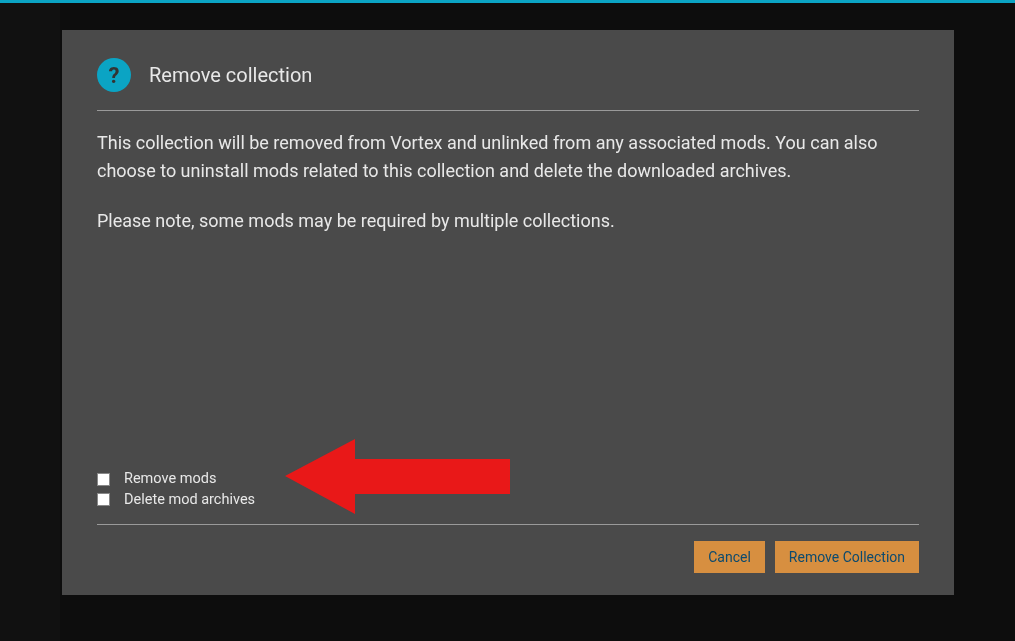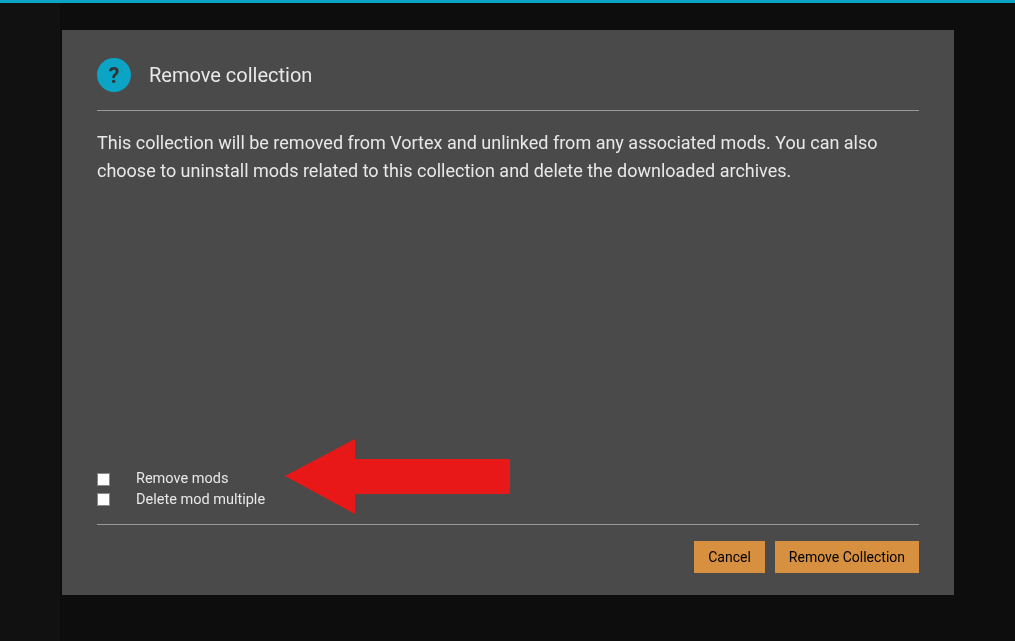--- a/index.html
+++ b/index.html
@@ -82,21 +82,21 @@
       margin-bottom: 22px;
     }
     .checkbox-section {
       padding-bottom: 14px;
       border-bottom: 1px solid #9a9a9a;
       margin-bottom: 16px;
     }
     .checkbox-row {
       display: flex;
       align-items: center;
-      gap: 26px;
+      gap: 14px;
       color: #e8e8e8;
       font-size: 14.5px;
       line-height: 1.4;
     }
     .checkbox-row input[type="checkbox"] {
       width: 13px;
       height: 13px;
       appearance: none;
       background: #fff;
       border: 1px solid #888;
@@ -106,21 +106,21 @@
       background: #0ba4c4;
     }
     .dialog-footer {
       display: flex;
       justify-content: flex-end;
       gap: 10px;
     }
     .btn {
       padding: 8px 14px;
       background: #d78f40;
-      color: #000000;
+      color: #0c4a6e;
       border: none;
       font-size: 14px;
       cursor: pointer;
       font-family: inherit;
     }
     .arrow-annotation {
       position: absolute;
       top: 434px;
       left: 285px;
       width: 230px;
@@ -136,30 +136,31 @@
 <div class="backdrop"></div>
 
 <div class="dialog">
   <div class="dialog-header">
     <div class="help-icon">?</div>
     <div class="dialog-title">Remove collection</div>
   </div>
 
   <div class="dialog-body">
     <p>This collection will be removed from Vortex and unlinked from any associated mods. You can also choose to uninstall mods related to this collection and delete the downloaded archives.</p>
+    <p>Please note, some mods may be required by multiple collections.</p>
   </div>
 
   <div class="checkbox-section">
     <label class="checkbox-row">
       <input type="checkbox" style="">
       <span>Remove mods</span>
     </label>
     <label class="checkbox-row">
       <input type="checkbox" style="">
-      <span>Delete mod multiple</span>
+      <span>Delete mod archives</span>
     </label>
   </div>
 
   <div class="dialog-footer">
     <button class="btn">Cancel</button>
     <button class="btn">Remove Collection</button>
   </div>
 </div>
 
 <svg class="arrow-annotation" viewBox="0 0 230 85" xmlns="http://www.w3.org/2000/svg">

